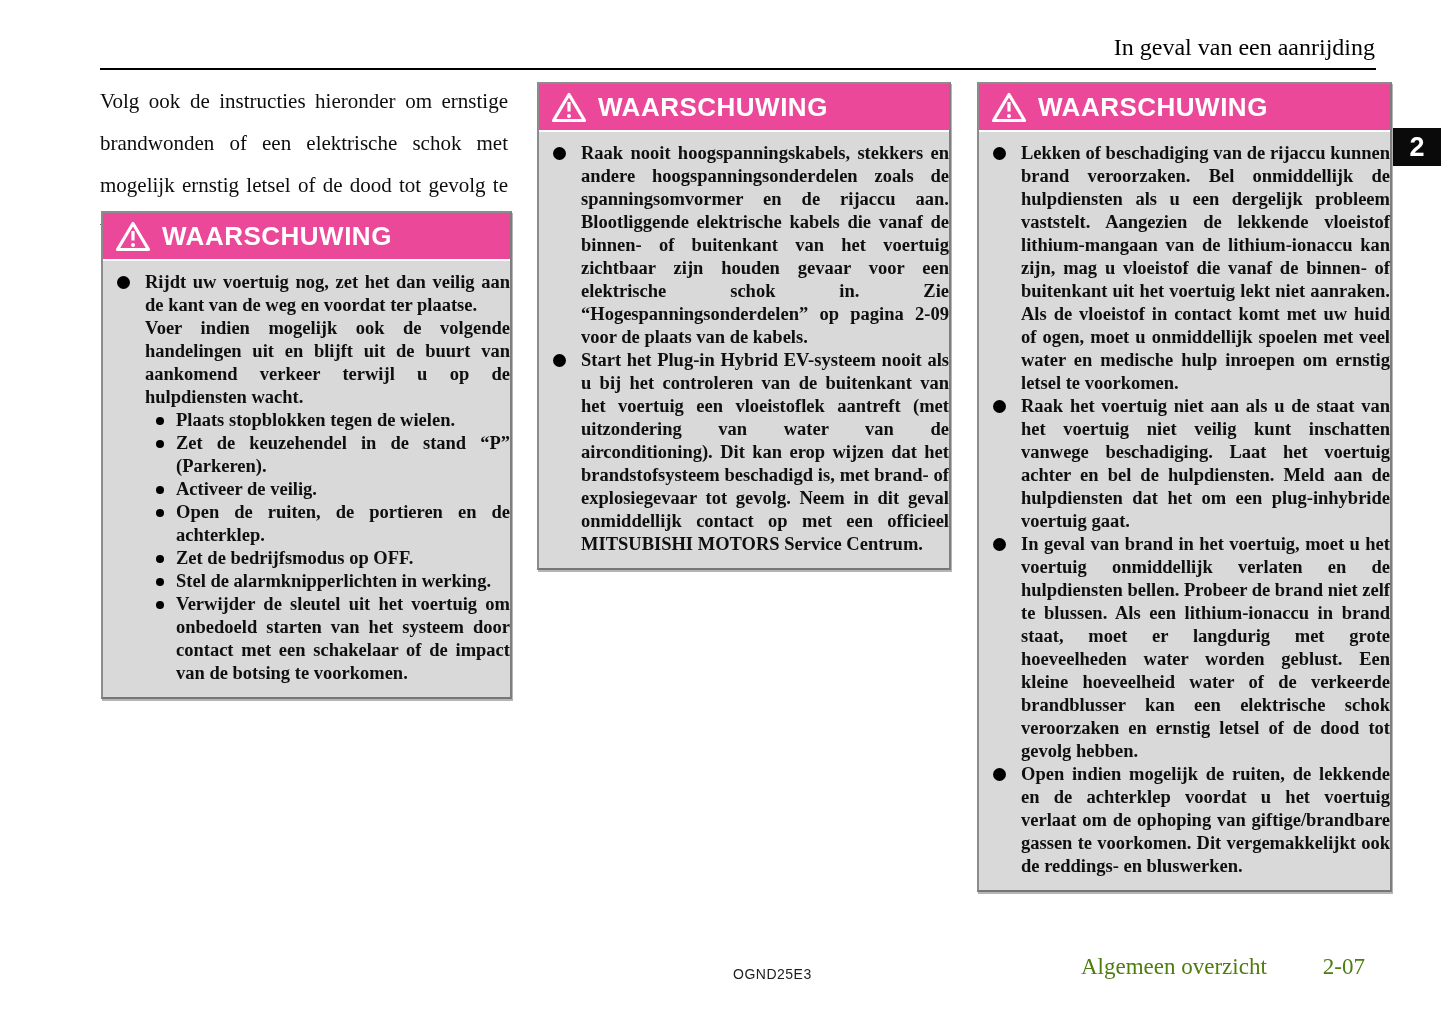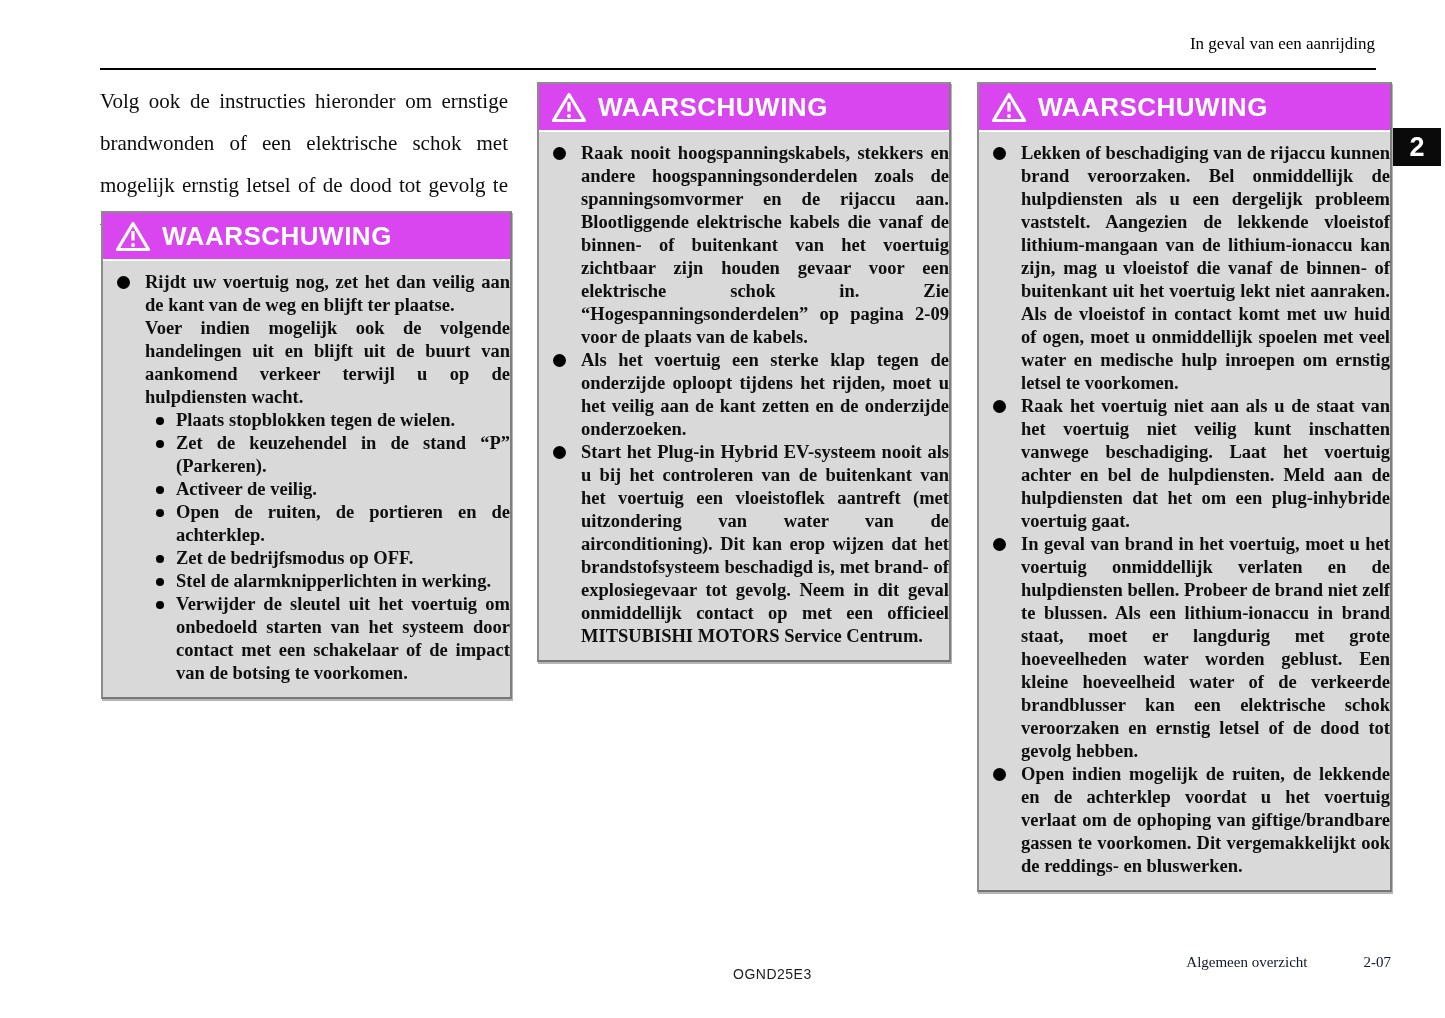--- a/index.html
+++ b/index.html
@@ -7,21 +7,21 @@
   .page{
     position:relative;
     width:1445px;height:1018px;
     background:#ffffff;
     font-family:"Liberation Serif","DejaVu Serif",serif;
     color:#111;
     overflow:hidden;
   }
   .running-title{
     position:absolute;top:34px;right:70px;
-    font-size:17px;color:#000;
+    font-size:24px;color:#000;
   }
   .head-rule{
     position:absolute;left:100px;top:68px;width:1276px;height:2px;
     background:#000;
   }
   .chapter-tab{
     position:absolute;left:1393px;top:128px;width:48px;height:38px;
     background:#0a0a0a;color:#fff;
     font-family:"Liberation Sans","DejaVu Sans",sans-serif;
     font-weight:bold;font-size:27px;line-height:38px;text-align:center;
@@ -31,21 +31,21 @@
     font-size:21px;line-height:42px;text-align:justify;margin:0;color:#0d0d0d;
   }
   .warnbox{
     position:absolute;
     border:2px solid #8c8c8c;
     border-bottom-color:#767676;border-right-color:#7e7e7e;
     box-shadow:1px 2px 0 #b5b5b5;
     background:#d9d9d9;
   }
   .warnhead{
-    background:#d946ef;
+    background:#ec4899;
     border-bottom:2px solid #ffffff;
     color:#fff;
     display:flex;align-items:center;
     padding:6px 10px 6px 12px;height:34px;
     font-family:"Liberation Sans","DejaVu Sans",sans-serif;
     font-weight:bold;font-size:26px;letter-spacing:0.5px;
   }
   .warnhead svg{margin-right:11px;flex:0 0 auto;}
   .warnbody{padding:10px 0 12px 14px;}
   .witem{
@@ -65,22 +65,22 @@
   }
   .box1{left:101px;top:211px;width:407px;}
   .box2{left:537px;top:82px;width:410px;}
   .box3{left:977px;top:82px;width:411px;}
   .footer-code{
     position:absolute;left:733px;top:966px;
     font-family:"Liberation Sans","DejaVu Sans",sans-serif;
     font-size:14px;letter-spacing:0.5px;color:#1c1c1c;
   }
   .footer-right{
-    position:absolute;right:54px;top:954px;
-    font-size:15px;color:#0f172a;white-space:nowrap;
+    position:absolute;right:80px;top:954px;
+    font-size:23px;color:#4d7c0f;white-space:nowrap;
   }
   .footer-right .pageno{margin-left:56px;}
 </style>
 </head>
 <body>
 
 <div class="page">
 
   <div class="running-title">In geval van een aanrijding</div>
   <div class="head-rule"></div>
@@ -93,21 +93,21 @@
       <svg width="36" height="31" viewBox="0 0 36 31" aria-hidden="true">
         <path d="M18 2.5 L33.5 28.5 H2.5 Z" fill="none" stroke="#ffffff" stroke-width="3.2" stroke-linejoin="round"></path>
         <rect x="16.4" y="10" width="3.2" height="9.5" fill="#ffffff"></rect>
         <circle cx="18" cy="24" r="2" fill="#ffffff"></circle>
       </svg>
       <span>WAARSCHUWING</span>
     </header>
     <div class="warnbody">
       <div class="witem">
         <span class="bdot"></span>
-        <p>Rijdt uw voertuig nog, zet het dan veilig aan de kant van de weg en blijft ter plaatse.</p>
+        <p>Rijdt uw voertuig nog, zet het dan veilig aan de kant van de weg en voordat ter plaatse.</p>
         <p>Voer indien mogelijk ook de volgende handelingen uit en blijft uit de buurt van aankomend verkeer terwijl u op de hulpdiensten wacht.</p>
         <div class="subitem">
           <span class="sdot"></span>
           <p>Plaats stopblokken tegen de wielen.</p>
         </div>
         <div class="subitem">
           <span class="sdot"></span>
           <p>Zet de keuzehendel in de stand “P” (Parkeren).</p>
         </div>
         <div class="subitem">
@@ -143,24 +143,20 @@
       </svg>
       <span>WAARSCHUWING</span>
     </header>
     <div class="warnbody">
       <div class="witem">
         <span class="bdot"></span>
         <p>Raak nooit hoogspanningskabels, stekkers en andere hoogspanningsonderdelen zoals de spanningsomvormer en de rijaccu aan. Blootliggende elektrische kabels die vanaf de binnen- of buitenkant van het voertuig zichtbaar zijn houden gevaar voor een elektrische schok in. Zie “Hogespanningsonderdelen” op pagina 2-09 voor de plaats van de kabels.</p>
       </div>
       <div class="witem">
         <span class="bdot"></span>
-        <p>Als het voertuig een sterke klap tegen de onderzijde oploopt tijdens het rijden, moet u het veilig aan de kant zetten en de onderzijde onderzoeken.</p>
-      </div>
-      <div class="witem">
-        <span class="bdot"></span>
         <p>Start het Plug-in Hybrid EV-systeem nooit als u bij het controleren van de buitenkant van het voertuig een vloeistoflek aantreft (met uitzondering van water van de airconditioning). Dit kan erop wijzen dat het brandstofsysteem beschadigd is, met brand- of explosiegevaar tot gevolg. Neem in dit geval onmiddellijk contact op met een officieel MITSUBISHI MOTORS Service Centrum.</p>
       </div>
     </div>
   </section>
 
   <section class="warnbox box3">
     <header class="warnhead">
       <svg width="36" height="31" viewBox="0 0 36 31" aria-hidden="true">
         <path d="M18 2.5 L33.5 28.5 H2.5 Z" fill="none" stroke="#ffffff" stroke-width="3.2" stroke-linejoin="round"></path>
         <rect x="16.4" y="10" width="3.2" height="9.5" fill="#ffffff"></rect>

